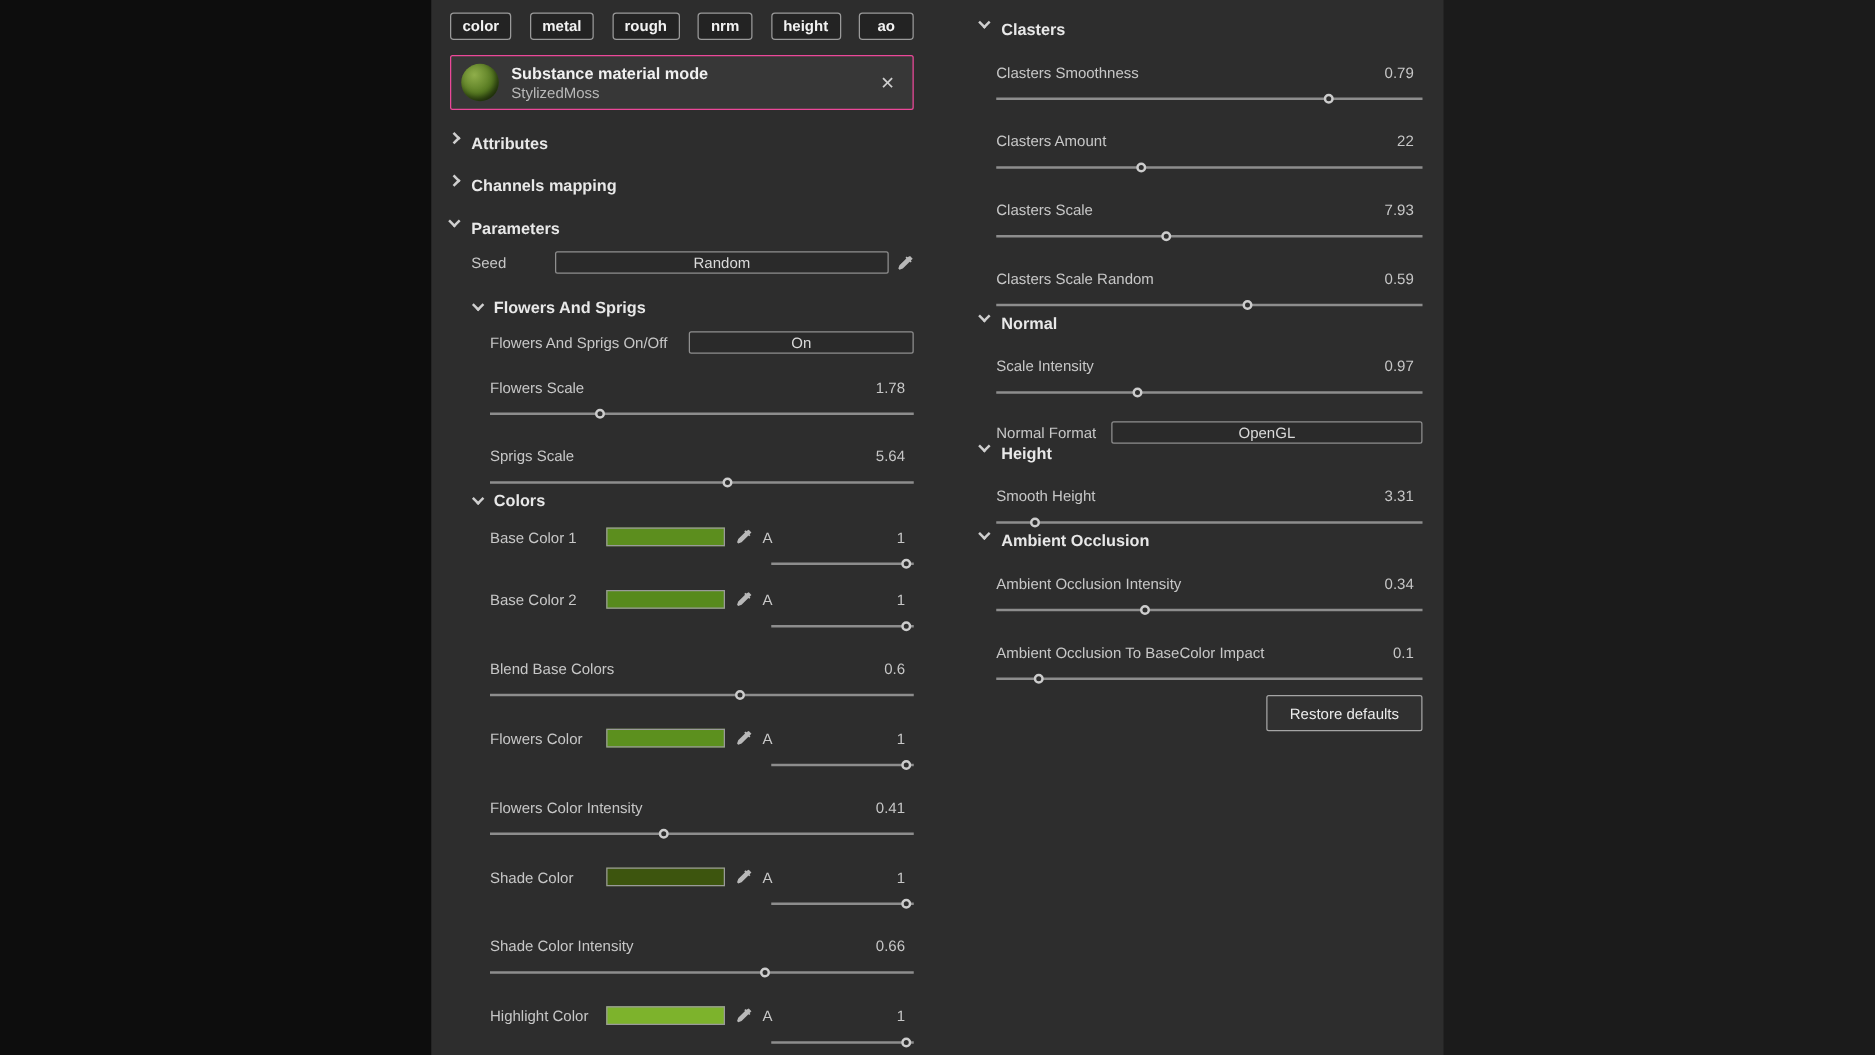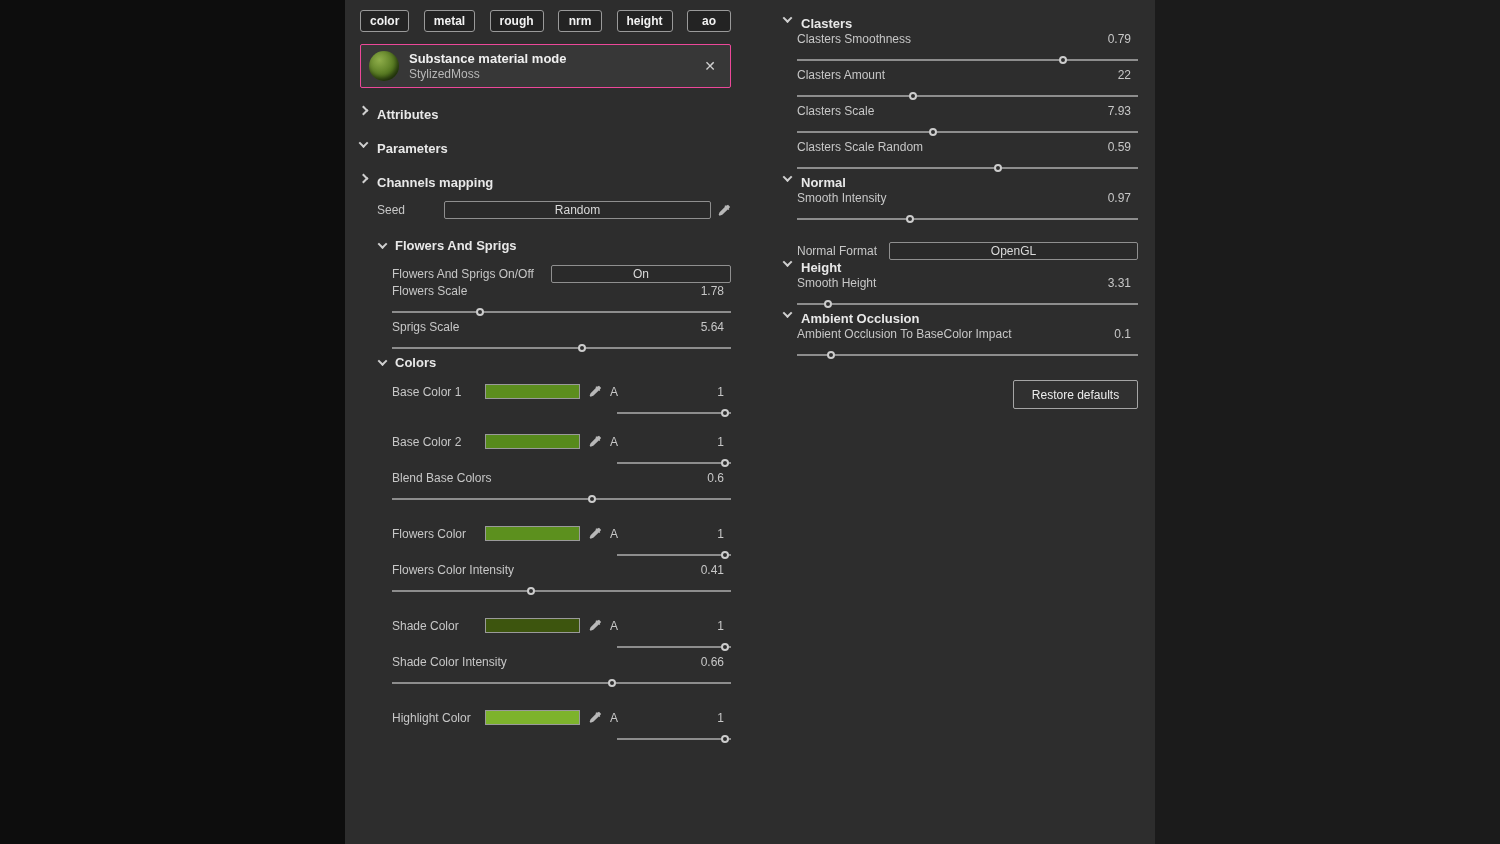--- a/index.html
+++ b/index.html
@@ -45,21 +45,21 @@
   .wide-btn { background:#2a2a2a; border:1px solid #8f8f8f; border-radius:2px; color:#dadada;
               font-size:12px; height:18px; cursor:pointer; font-family:"Liberation Sans", sans-serif;text-align:center; }
   .seed-btn { flex:1; }
   .pencil { margin-left:7px; display:inline-flex; cursor:pointer; }
 
   
   .toggle-row { margin-top:12px; display:flex; align-items:center; padding-left:32px; }
   .on-btn { width:180px; margin-left:auto; }
 
   
-  .slider-row { margin-left:32px; margin-top:0; }
+  .slider-row { margin-left:32px; margin-top:19px; }
   .rrow .slider-row, .slider-row.r { margin-left:13px; }
   .row-top { display:flex; align-items:center; height:16px; }
   .slider { position:relative; height:15px; margin-top:5px; cursor:pointer; }
   .track { position:absolute; left:0; right:0; top:50%; height:2px; background:#8d8d8d; transform:translateY(-50%); }
   .handle { position:absolute; top:50%; width:8px; height:8px; border:2px solid #cccccc; border-radius:50%;
             background:#2d2d2d; transform:translate(-50%,-50%); }
 
   
   .color-row { margin-left:32px; margin-top:13px; }
   .color-top { display:flex; align-items:center; height:17px; }
@@ -69,21 +69,21 @@
   .alpha-lbl { margin-left:8px; color:#c7c7c7; font-size:12px; }
   .alpha-slider { margin-left:225px; width:114px; }
 
   .gap-lg { }
   .gap-md { margin-top:19px; }
 
   
   .format-row { margin-left:13px; margin-top:16px; display:flex; align-items:center; }
   .format-btn { width:249px; margin-left:auto; }
 
-  .restore-btn { display:block; margin-left:auto; margin-top:18px; width:125px; height:29px;
+  .restore-btn { display:block; margin-left:auto; margin-top:6px; width:125px; height:29px;
                  background:#303030; border:1px solid #a5a5a5; border-radius:2px; color:#ececec;
                  font-size:12px; cursor:pointer; font-family:"Liberation Sans", sans-serif; }
 </style>
 </head>
 <body>
 
 <div class="stage">
   <div class="edge-right"></div>
 
   <div class="panel">
@@ -107,27 +107,27 @@
         </div>
         <button class="mat-close">✕</button>
       </div>
 
       <div class="sec-h1 gap-md">
         <span class="chev right"></span>
         <span>Attributes</span>
       </div>
 
       <div class="sec-h1 gap-md">
-        <span class="chev down"></span>
-        <span>Parameters</span>
-      </div>
-
-      <div class="sec-h1 gap-md">
         <span class="chev right"></span>
         <span>Channels mapping</span>
+      </div>
+
+      <div class="sec-h1 gap-md">
+        <span class="chev down"></span>
+        <span>Parameters</span>
       </div>
 
       <div class="seed-row">
         <span class="lbl">Seed</span>
         <button class="wide-btn seed-btn">Random</button>
         <span class="pencil">
           <svg viewBox="0 0 14 14" width="13" height="13">
               <path fill="#b8b8b8" d="M10.8.9l2.3 2.3-1.6 1.6.7.7-1 1-.7-.7-5.9 5.9-2.9 1-1-1 1-2.9L7.6 3l-.7-.7 1-1 .7.7L10.8.9z"></path>
             </svg>
         </span>
@@ -346,21 +346,21 @@
         </div>
       </div>
 
       <div class="sec-h1 gap-lg">
         <span class="chev down"></span>
         <span>Normal</span>
       </div>
 
       <div class="slider-row r">
         <div class="row-top">
-          <span class="lbl">Smooth Intensity</span>
+          <span class="lbl">Scale Intensity</span>
           <span class="val">0.97</span>
         </div>
         <div class="slider">
           <div class="track"></div>
           <div class="handle" style="left: 33%;"></div>
         </div>
       </div>
 
       <div class="format-row">
         <span class="lbl">Normal Format</span>
@@ -381,20 +381,30 @@
           <div class="track"></div>
           <div class="handle" style="left: 9%;"></div>
         </div>
       </div>
 
       <div class="sec-h1 gap-lg">
         <span class="chev down"></span>
         <span>Ambient Occlusion</span>
       </div>
 
+      <div class="slider-row r">
+        <div class="row-top">
+          <span class="lbl">Ambient Occlusion Intensity</span>
+          <span class="val">0.34</span>
+        </div>
+        <div class="slider">
+          <div class="track"></div>
+          <div class="handle" style="left: 35%;"></div>
+        </div>
+      </div>
 
       <div class="slider-row r">
         <div class="row-top">
           <span class="lbl">Ambient Occlusion To BaseColor Impact</span>
           <span class="val">0.1</span>
         </div>
         <div class="slider">
           <div class="track"></div>
           <div class="handle" style="left: 10%;"></div>
         </div>

